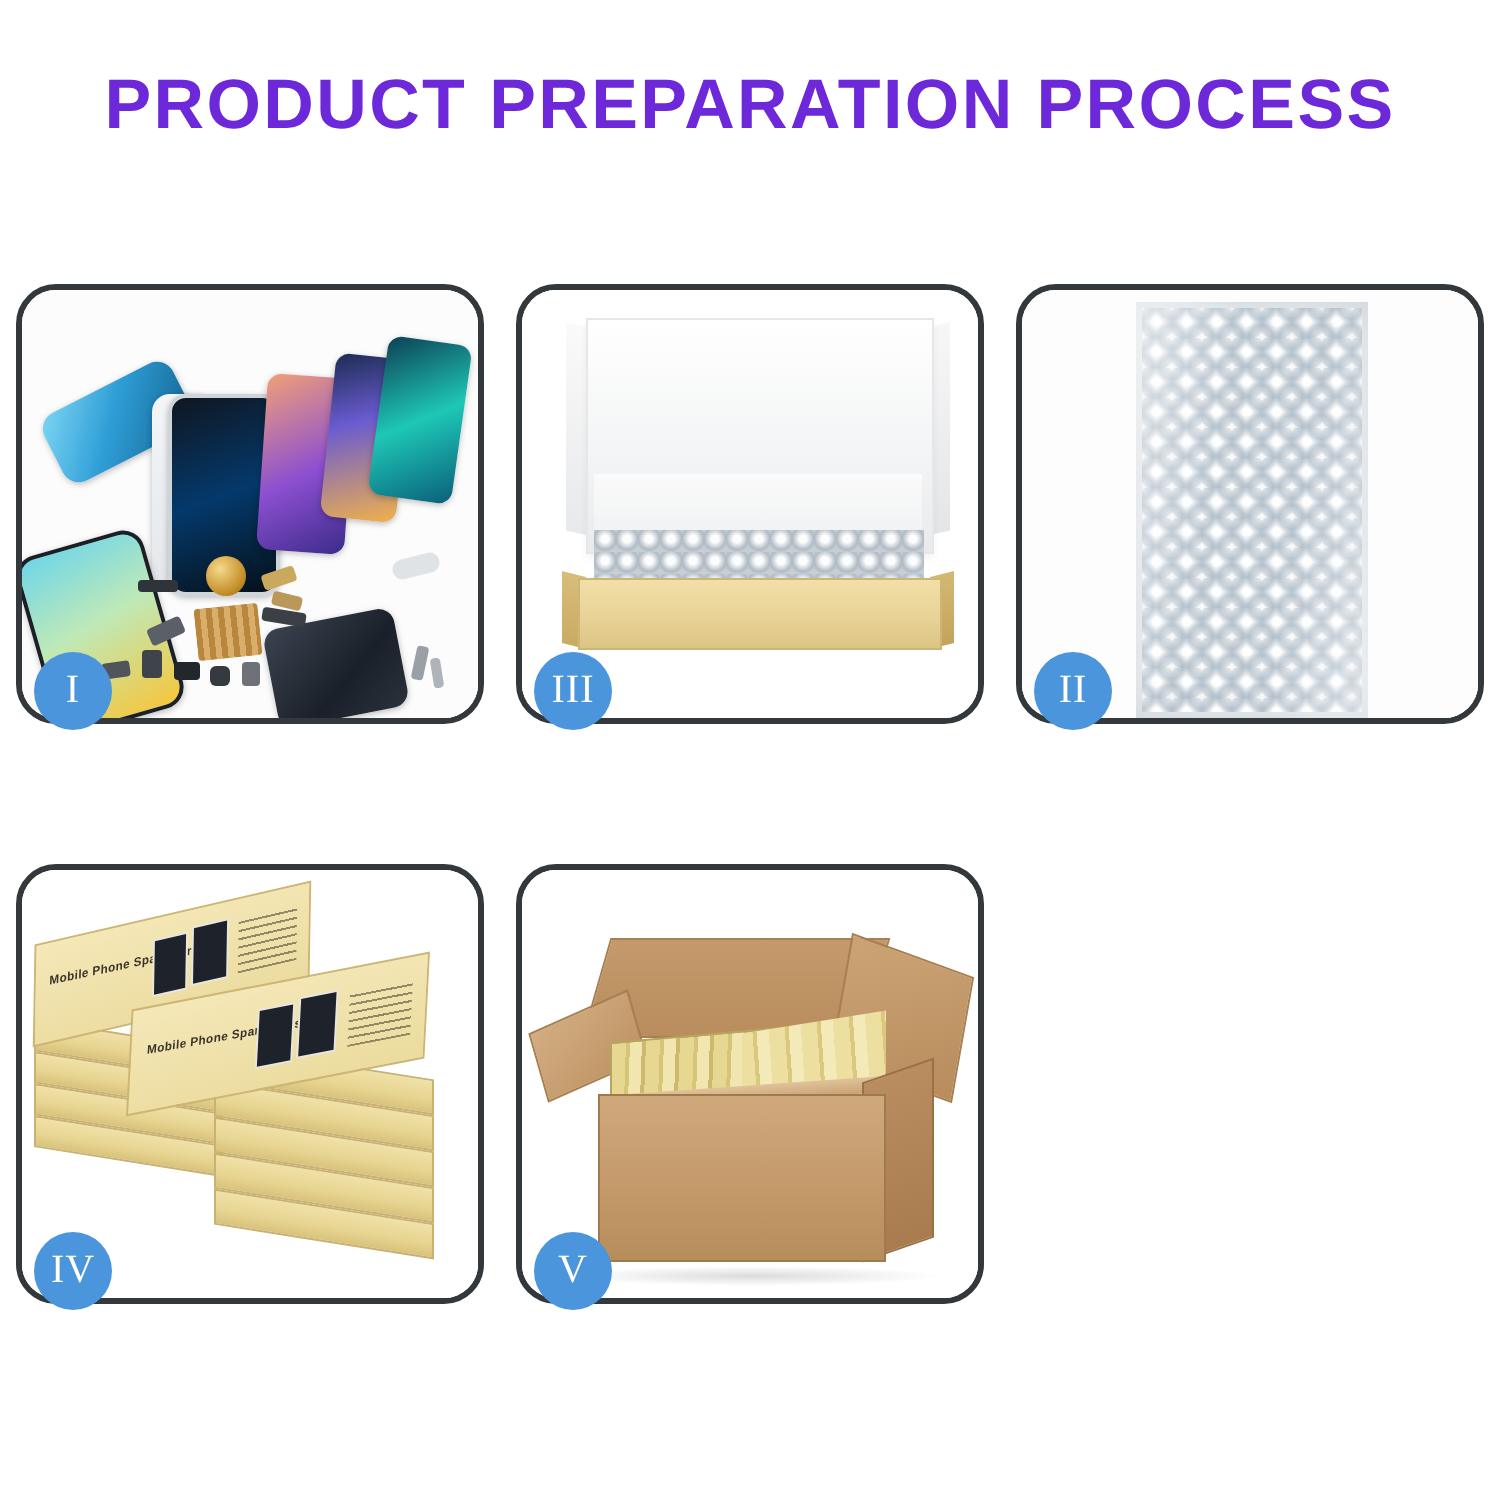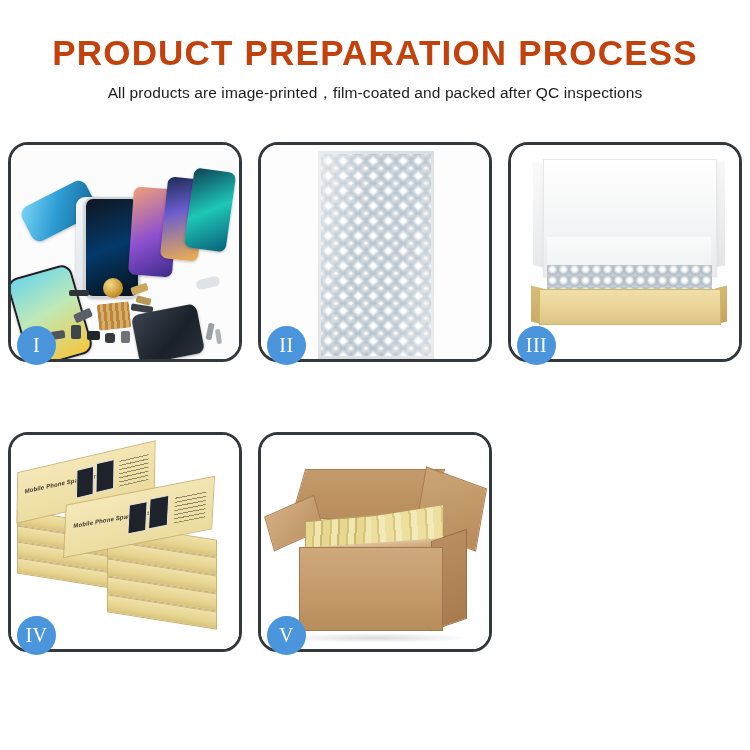--- a/index.html
+++ b/index.html
@@ -26,21 +26,21 @@
     top: 32px;
     left: 0;
     width: 750px;
     text-align: center;
   }
   .title {
     font-family: "Liberation Sans", sans-serif;
     font-size: 35px;
     font-weight: bold;
     letter-spacing: 1.2px;
-    color: #c2410c;
+    color: #6d28d9;
     line-height: 42px;
     white-space: nowrap;
   }
   .subtitle {
     margin-top: 9px;
     font-family: "Liberation Sans", sans-serif;
     font-size: 15.5px;
     font-weight: normal;
     color: #1d1d1d;
     letter-spacing: 0.1px;
@@ -338,21 +338,20 @@
     background: radial-gradient(ellipse at center, rgba(0,0,0,0.14), rgba(0,0,0,0) 70%);
   }
 </style>
 </head>
 <body>
 
 <div class="page">
 
   <div class="header">
     <div class="title">PRODUCT PREPARATION PROCESS</div>
-    <div class="subtitle">All products are image-printed，film-coated and packed after QC inspections</div>
   </div>
 
   <div class="grid">
 
     <div class="card">
       <div class="card-inner">
         <div class="scene-parts">
           <div class="ph ph-teal"></div>
           <div class="ph ph-white"></div>
           <div class="ph ph-black"></div>
@@ -376,45 +375,45 @@
           <div class="pt pt11"></div>
           <div class="pt pt12"></div>
           <div class="pt pt13"></div>
         </div>
       </div>
       <div class="badge">I</div>
     </div>
 
     <div class="card">
       <div class="card-inner">
-        <div class="scene-bubble">
-          <div class="bubble-sheet">
-            <div class="bubble-dots"></div>
-            <div class="bubble-dots2"></div>
-            <div class="bubble-gloss"></div>
-          </div>
-        </div>
-      </div>
-      <div class="badge">II</div>
-    </div>
-
-    <div class="card">
-      <div class="card-inner">
         <div class="scene-box3">
           <div class="b3-lid-left"></div>
           <div class="b3-lid-right"></div>
           <div class="b3-lid"></div>
           <div class="b3-foam"></div>
           <div class="b3-fill"></div>
           <div class="b3-side-l"></div>
           <div class="b3-side-r"></div>
           <div class="b3-body"></div>
         </div>
       </div>
       <div class="badge">III</div>
+    </div>
+
+    <div class="card">
+      <div class="card-inner">
+        <div class="scene-bubble">
+          <div class="bubble-sheet">
+            <div class="bubble-dots"></div>
+            <div class="bubble-dots2"></div>
+            <div class="bubble-gloss"></div>
+          </div>
+        </div>
+      </div>
+      <div class="badge">II</div>
     </div>
 
     <div class="card">
       <div class="card-inner">
         <div class="scene-stack">
 
           <div class="sb" style="left:6px;  top:82px;  width:92px; height:14px; transform:skewY(9deg);"></div>
           <div class="sb" style="left:6px;  top:98px;  width:92px; height:14px; transform:skewY(9deg);"></div>
           <div class="sb" style="left:6px;  top:114px; width:92px; height:14px; transform:skewY(9deg);"></div>
           <div class="sb" style="left:6px;  top:130px; width:92px; height:14px; transform:skewY(9deg);"></div>

